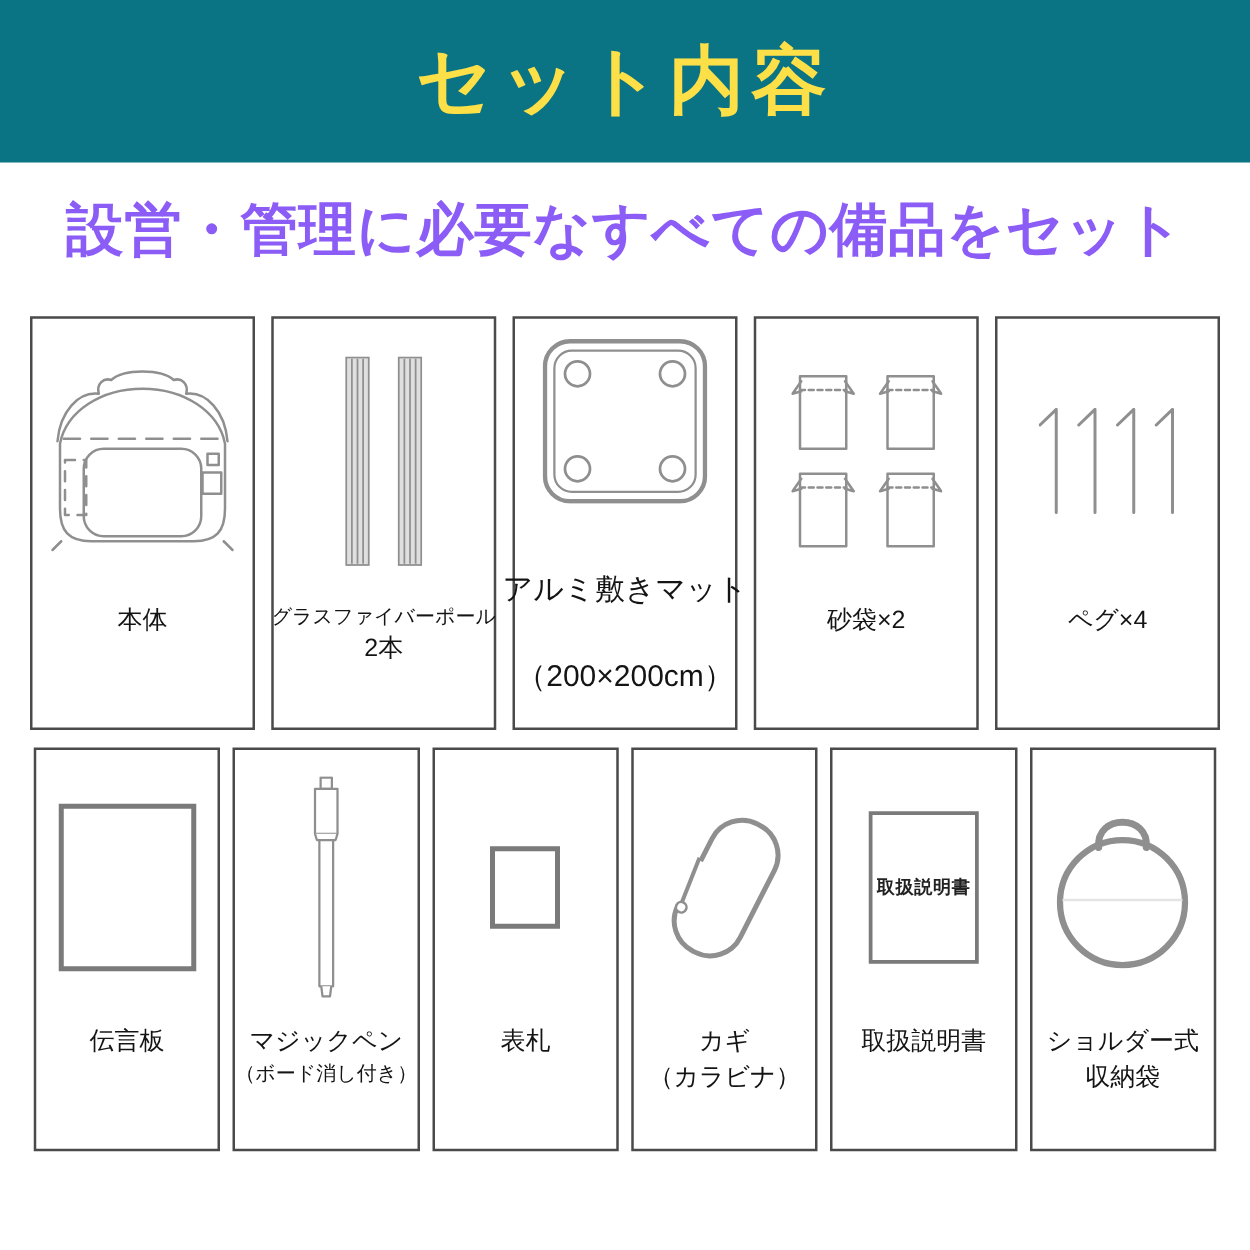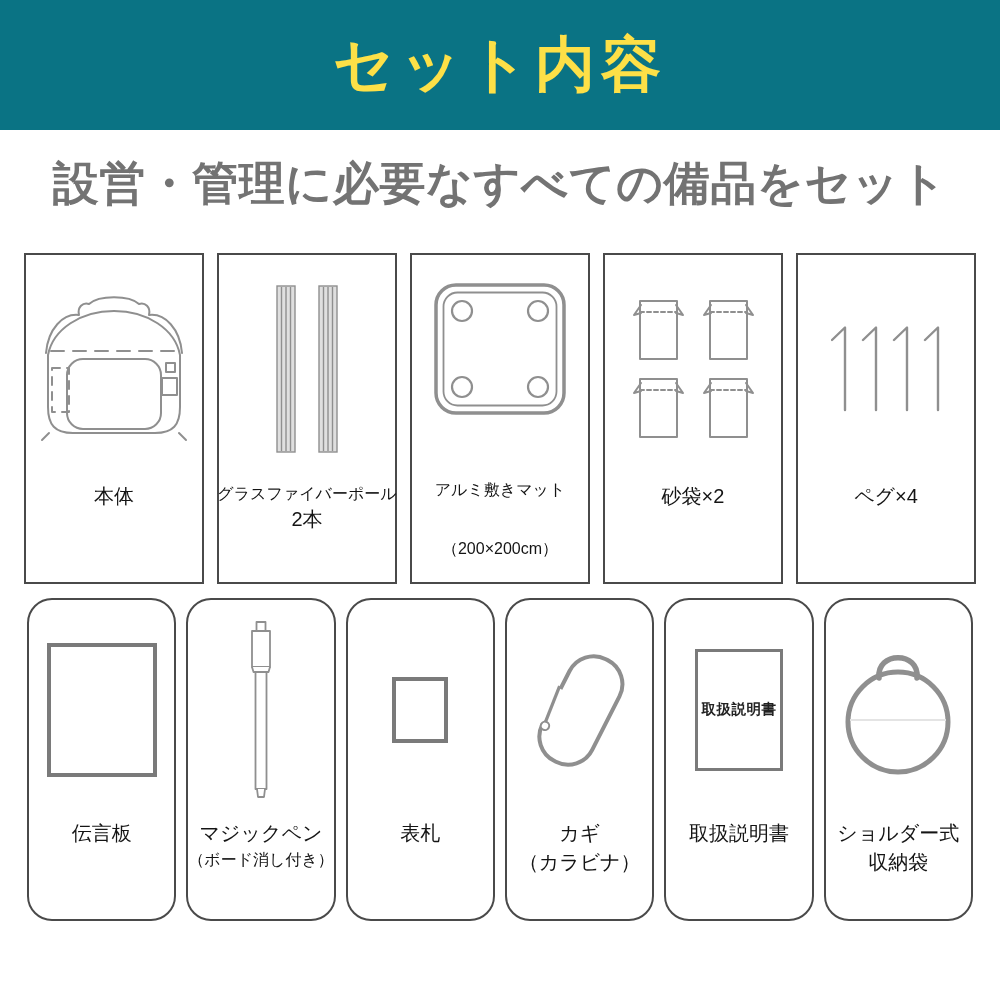--- a/index.html
+++ b/index.html
@@ -10,43 +10,43 @@
   }
   .header{
     height:130px;background:var(--accent);
     display:flex;align-items:center;justify-content:center;
   }
   .header-title{
     color:#fde047;font-size:60px;font-weight:800;letter-spacing:6px;
   }
   .subtitle{
     margin-top:26px;text-align:center;
-    font-size:46px;font-weight:900;color:#737373;letter-spacing:0.5px;
+    font-size:46px;font-weight:900;color:#8b5cf6;letter-spacing:0.5px;
     line-height:1.2;white-space:nowrap;
   }
   .row{display:flex;box-sizing:border-box;}
   .row1{gap:13px;padding:0 24px;margin-top:42px;}
   .row2{gap:10px;padding:0 27px;margin-top:14px;}
   .card{
     flex:1;background:#ffffff;border:2px solid var(--card-border);
     box-sizing:border-box;display:flex;flex-direction:column;align-items:center;
     min-width:0;
   }
   .row1 .card{height:331px;}
-  .row2 .card{height:323px;border-radius:25px;}
+  .row2 .card{height:323px;}
   .icon-zone{flex:1;width:100%;display:flex;align-items:center;justify-content:center;}
   .caption{
     display:flex;flex-direction:column;align-items:center;
     min-height:78px;padding-bottom:22px;justify-content:flex-start;
   }
   .caption .line{
     font-size:20px;color:#141414;line-height:1.45;text-align:center;white-space:nowrap;
   }
   .caption .line.small{font-size:16px;text-align:center;}
-  .caption .line.mid{font-size:16px;margin-top:36px;}
+  .caption .line.mid{font-size:24px;margin-top:36px;}
   
   .sk{stroke:var(--icon-stroke);fill:none;}
   .skf{stroke:var(--icon-stroke);fill:#ffffff;}
   .skd{stroke:var(--board-stroke);fill:none;}
   .skl{stroke:var(--light-line);fill:none;}
   .pole{fill:var(--pole-fill);stroke:var(--icon-stroke);}
   
   .booklet{
     width:88px;height:122px;border:3px solid var(--board-stroke);
     box-sizing:border-box;display:flex;align-items:center;justify-content:center;

